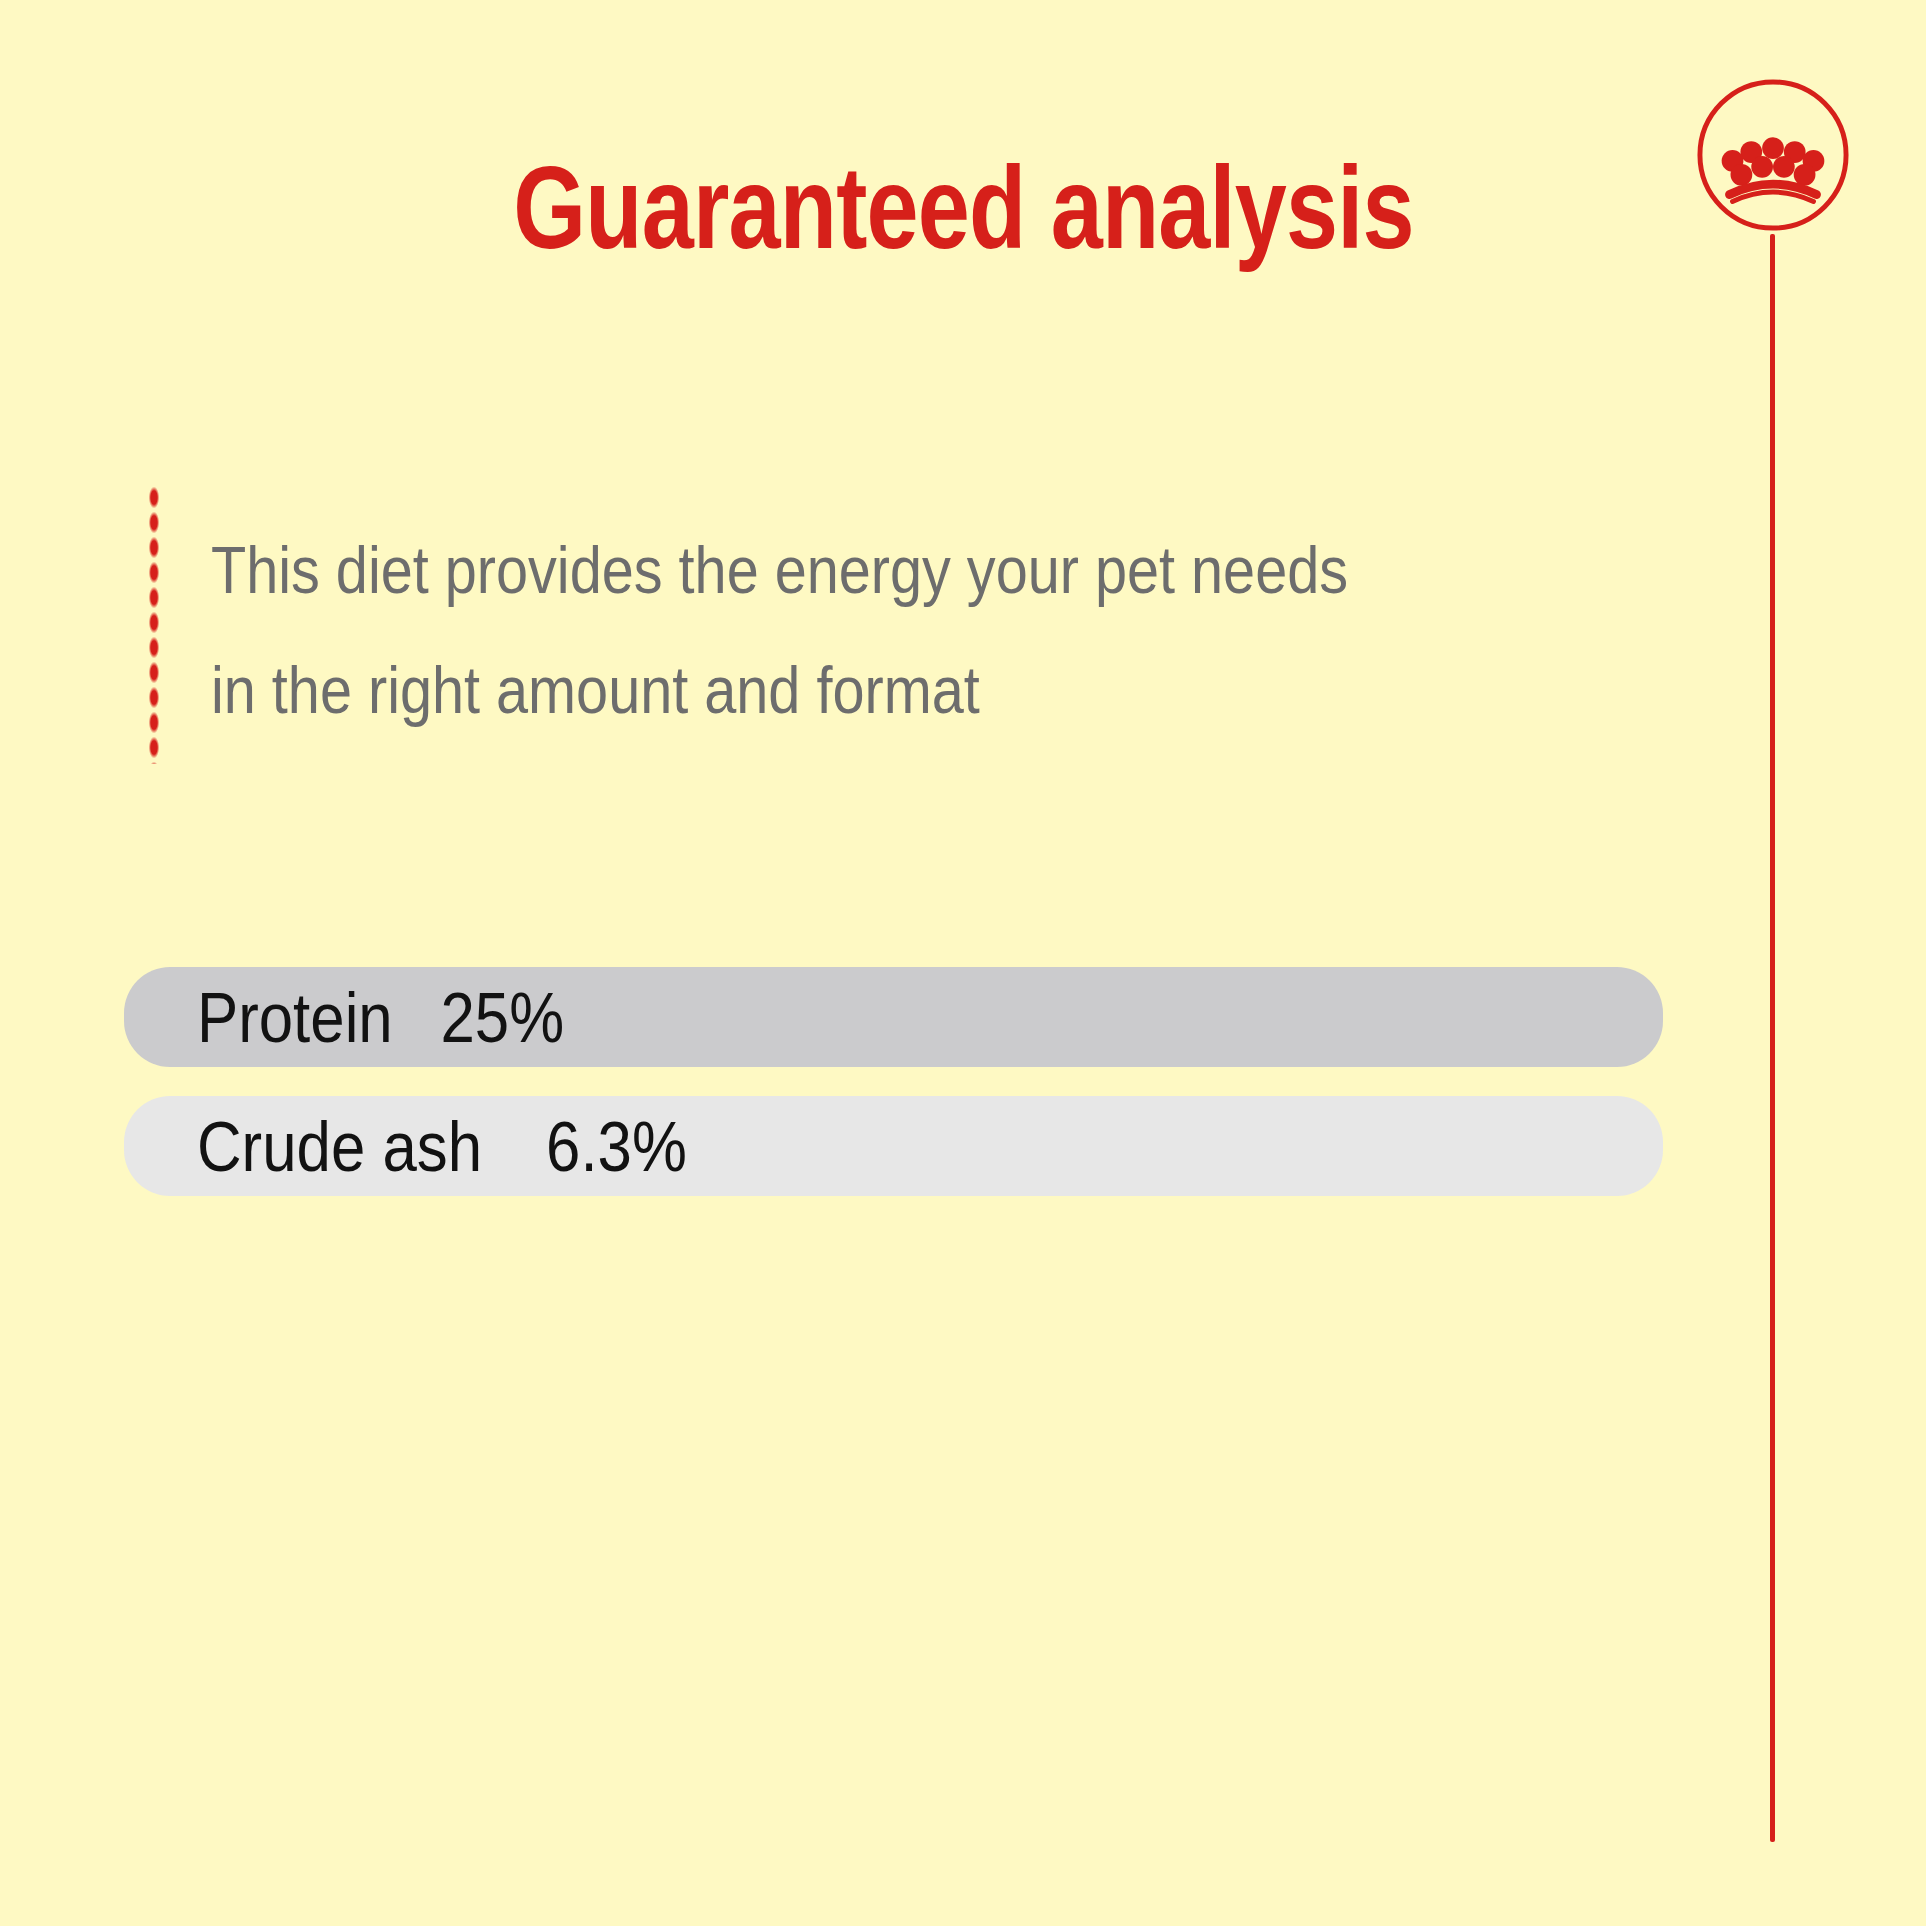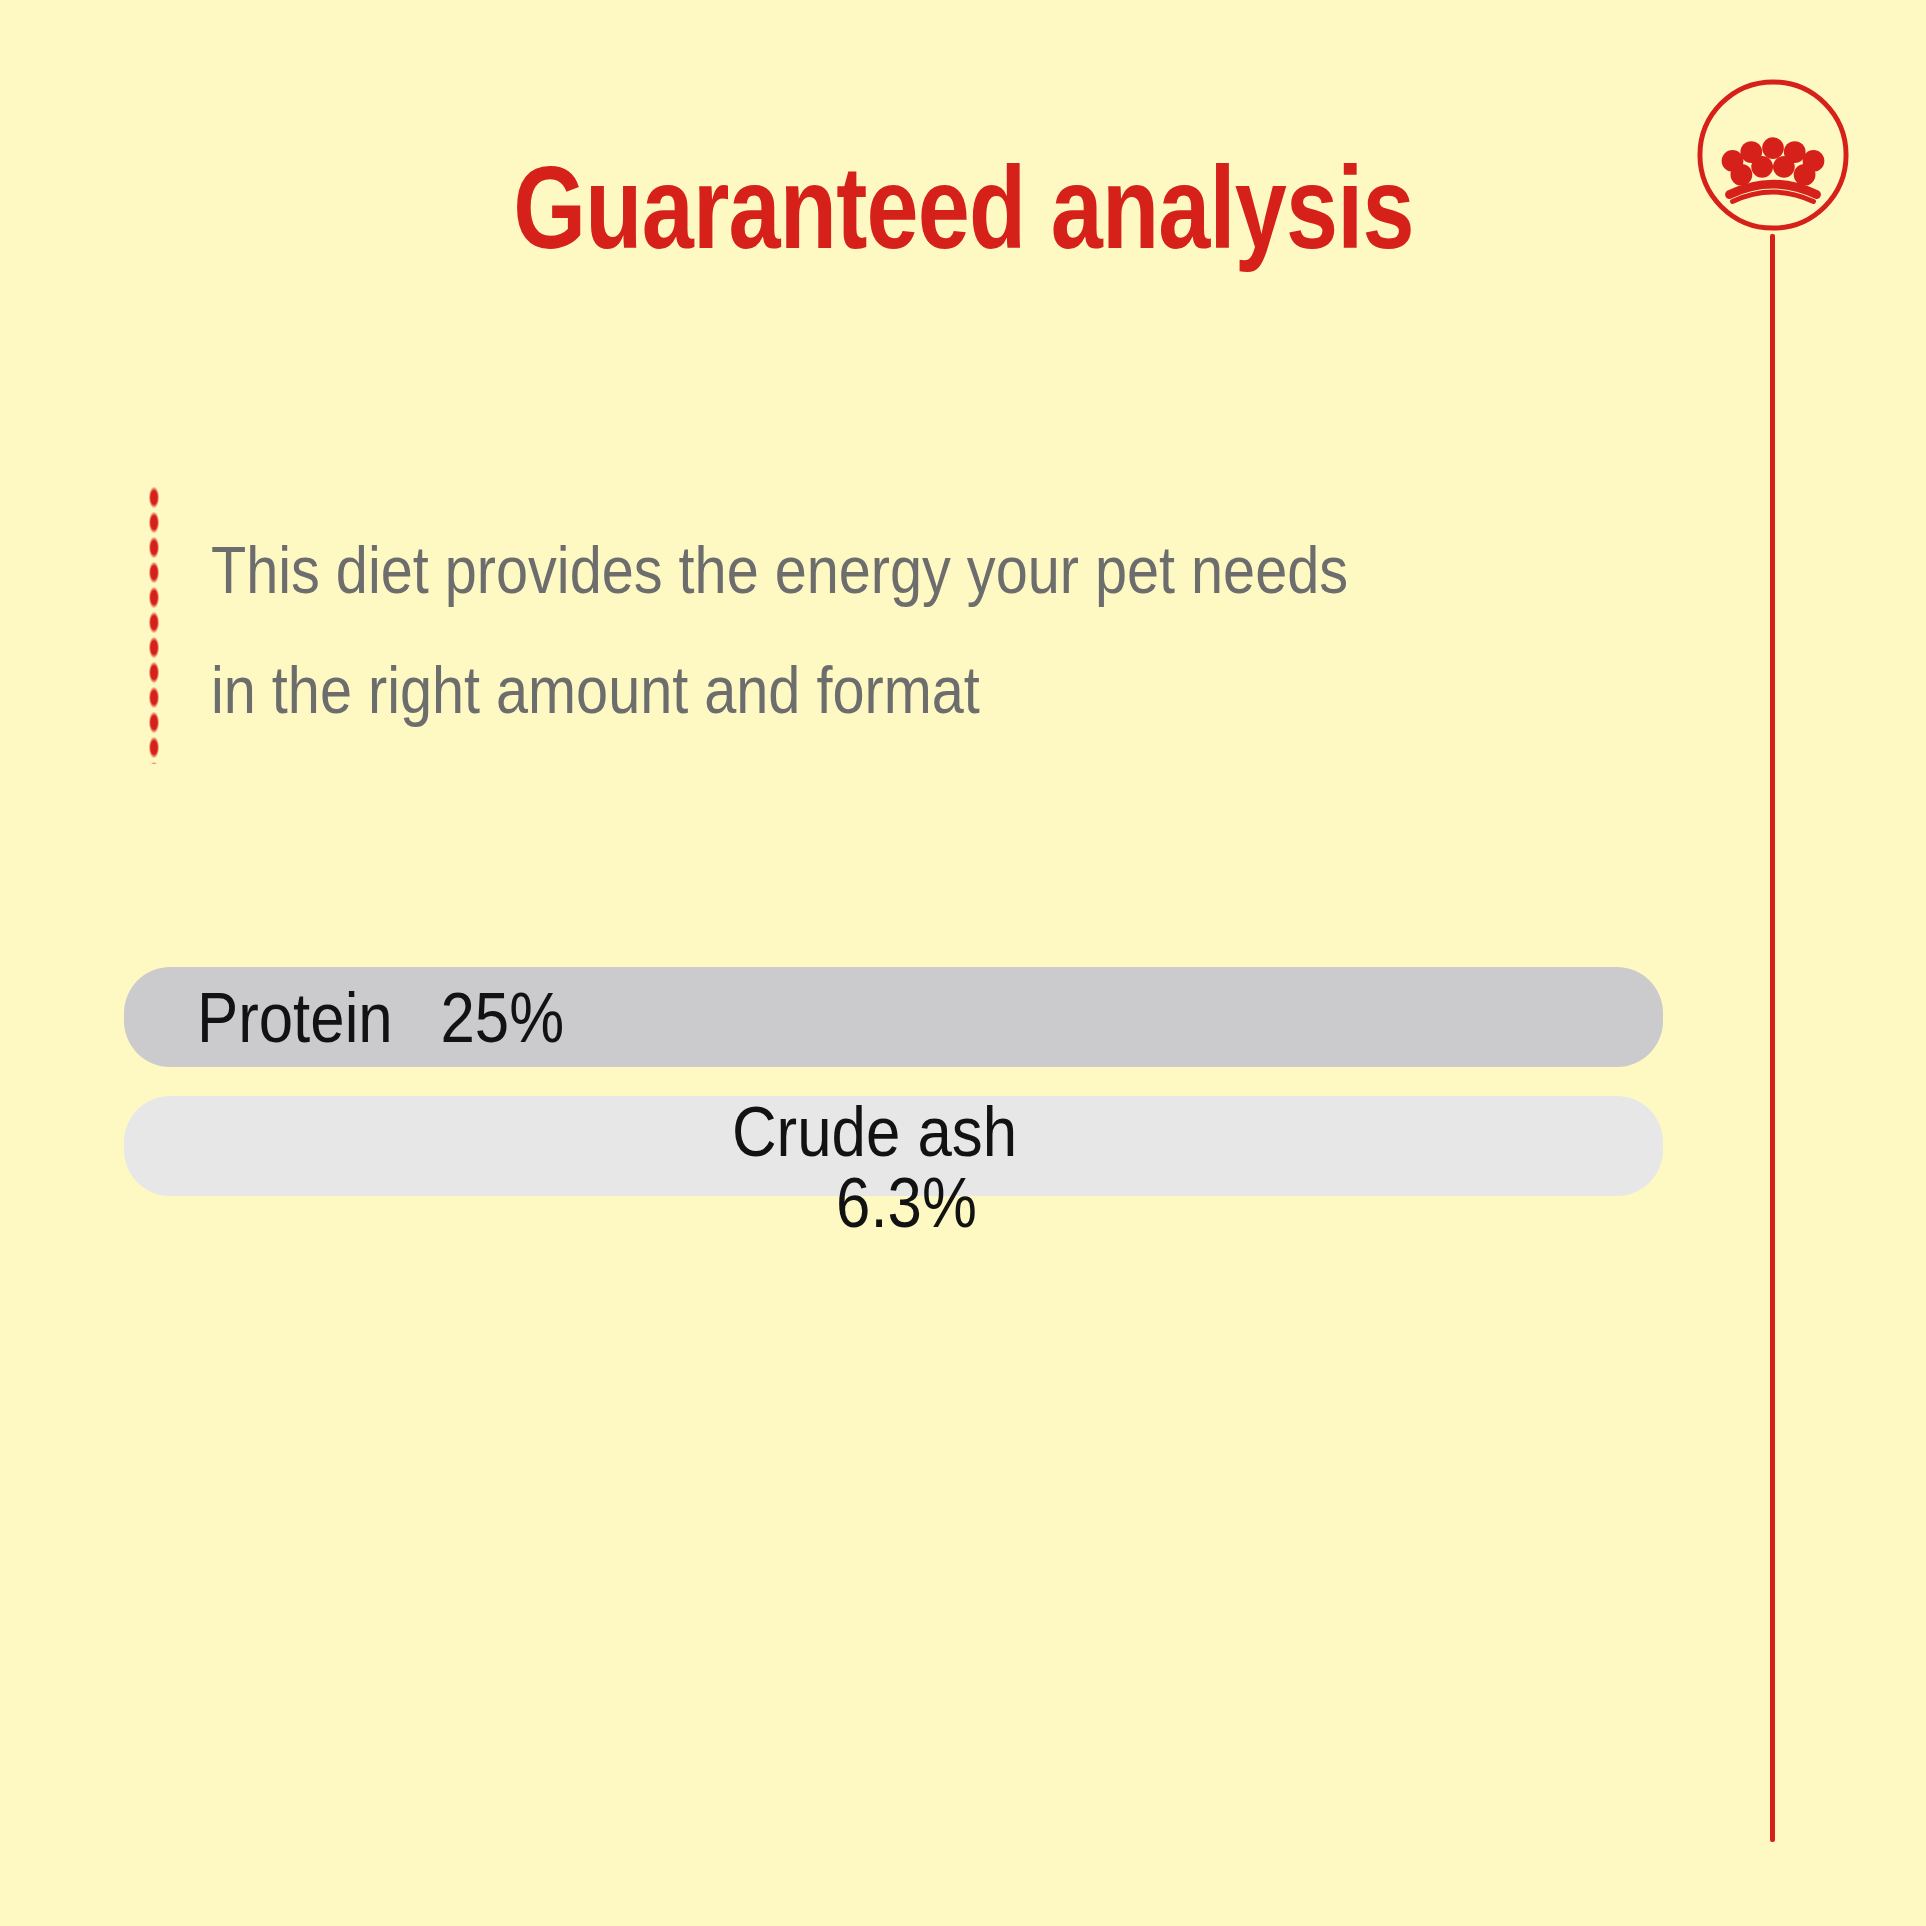--- a/index.html
+++ b/index.html
@@ -101,21 +101,21 @@
     position: relative;
     height: 100px;
     border-radius: 46px;
     margin-bottom: 29px;
     display: flex;
     align-items: center;
     justify-content: flex-start;
     box-sizing: border-box;
     padding: 0 69px 0 73px;
   }
-  .row:last-child { margin-bottom: 8px; flex-direction: column; }
+  .row:last-child { margin-bottom: 8px; }
   .row.dark  { background: #cbcbcd; }
   .row.light { background: #e7e7e7; }
 
   .row .cell {
     color: #121212;
     font-family: "Liberation Sans Narrow", "Liberation Sans", sans-serif;
     font-weight: 400;
     font-size: 71px;
     line-height: 71px;
     letter-spacing: 0px;

